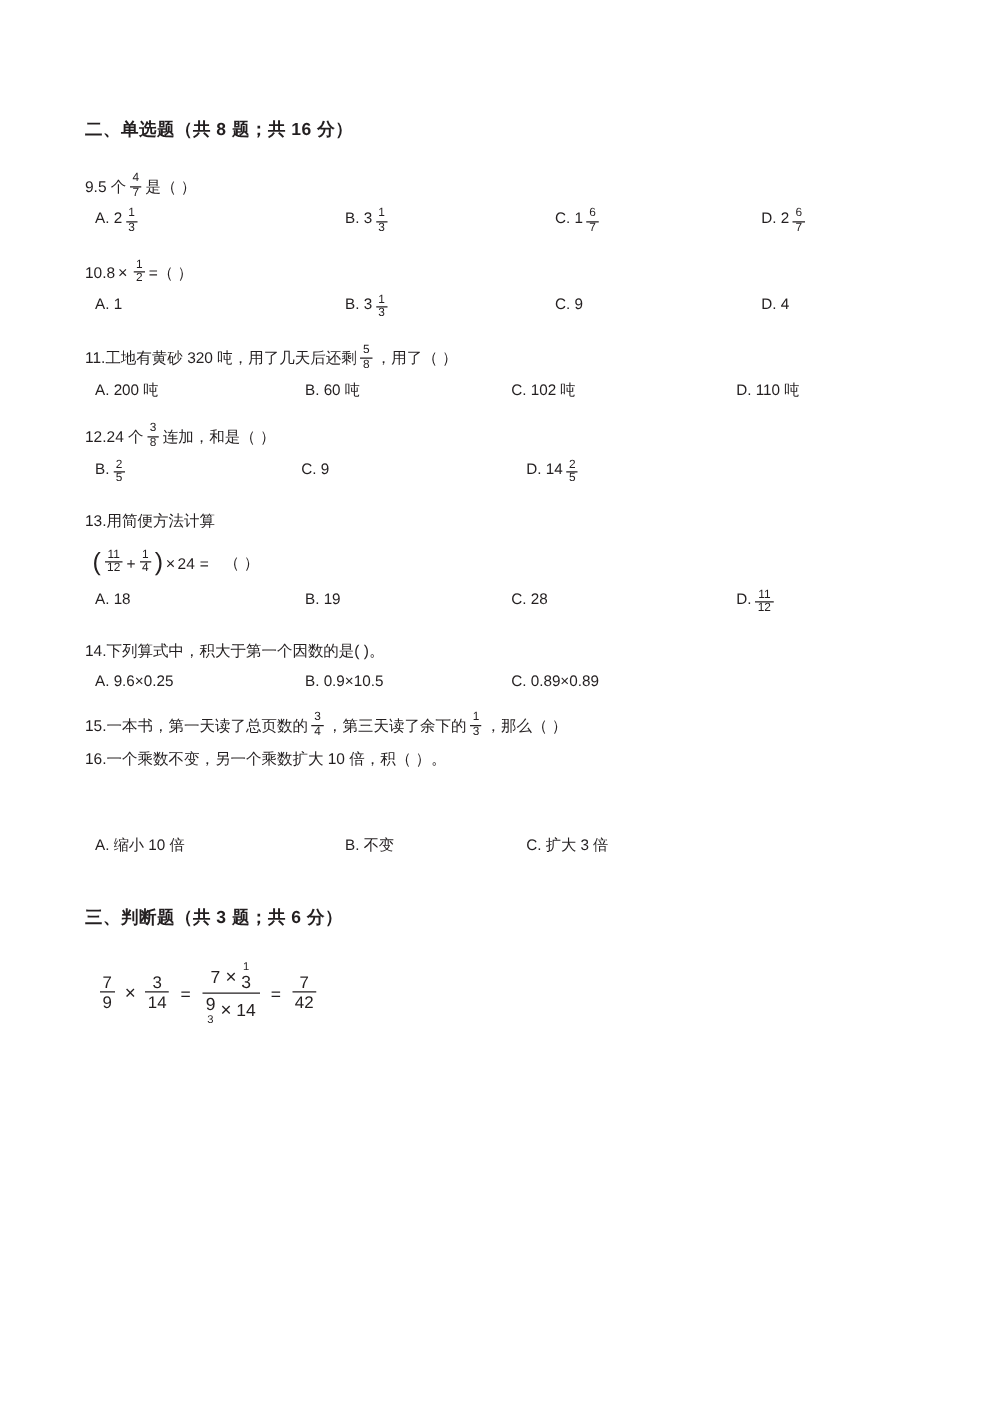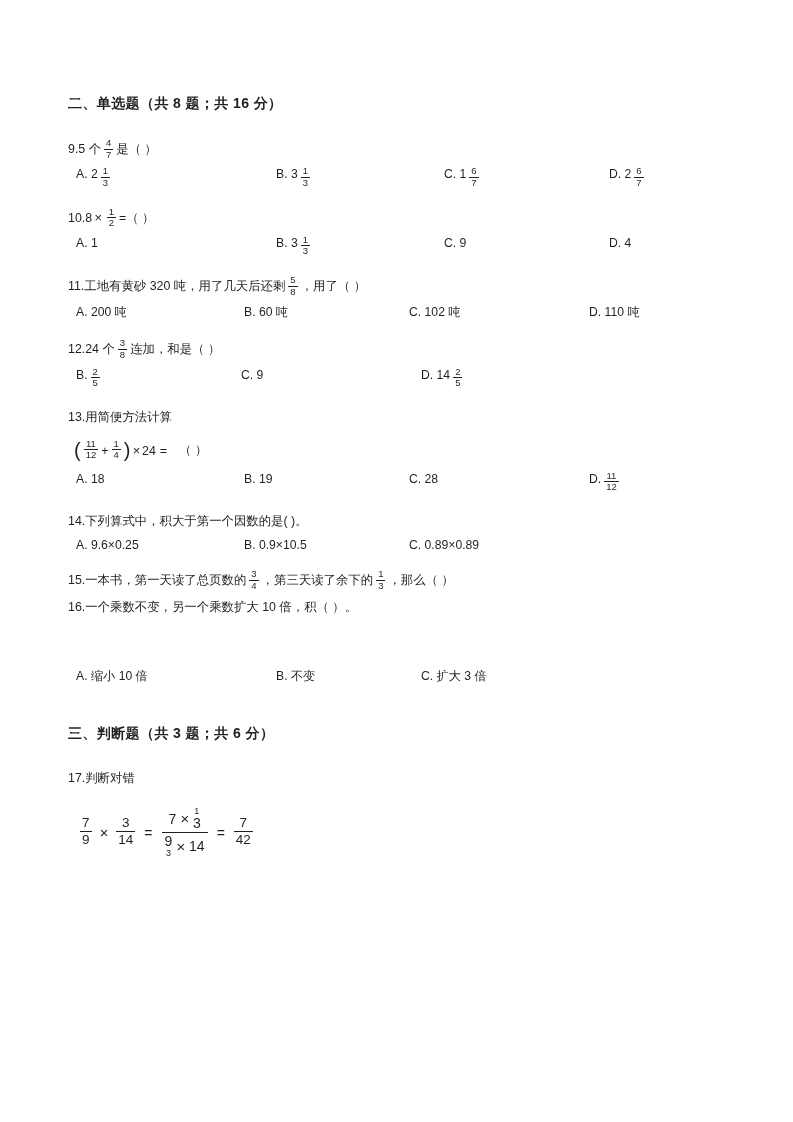--- a/index.html
+++ b/index.html
@@ -302,21 +302,20 @@
       </div>
     <div class="opt">
         <span>C. 扩大 3 倍</span>
       </div>
   </div>
 
   <div class="section2-gap"></div>
 
   <div class="section-title">三、判断题（共 3 题；共 6 分）</div>
 
-  <div class="qline">17.判断对错</div>
 
   <div class="expr17">
     <span class="frac">
         <span class="num">7</span>
         <span class="den"><span>9</span></span>
       </span>
     <span class="x">×</span>
     <span class="frac">
         <span class="num">3</span>
         <span class="den">14</span>

